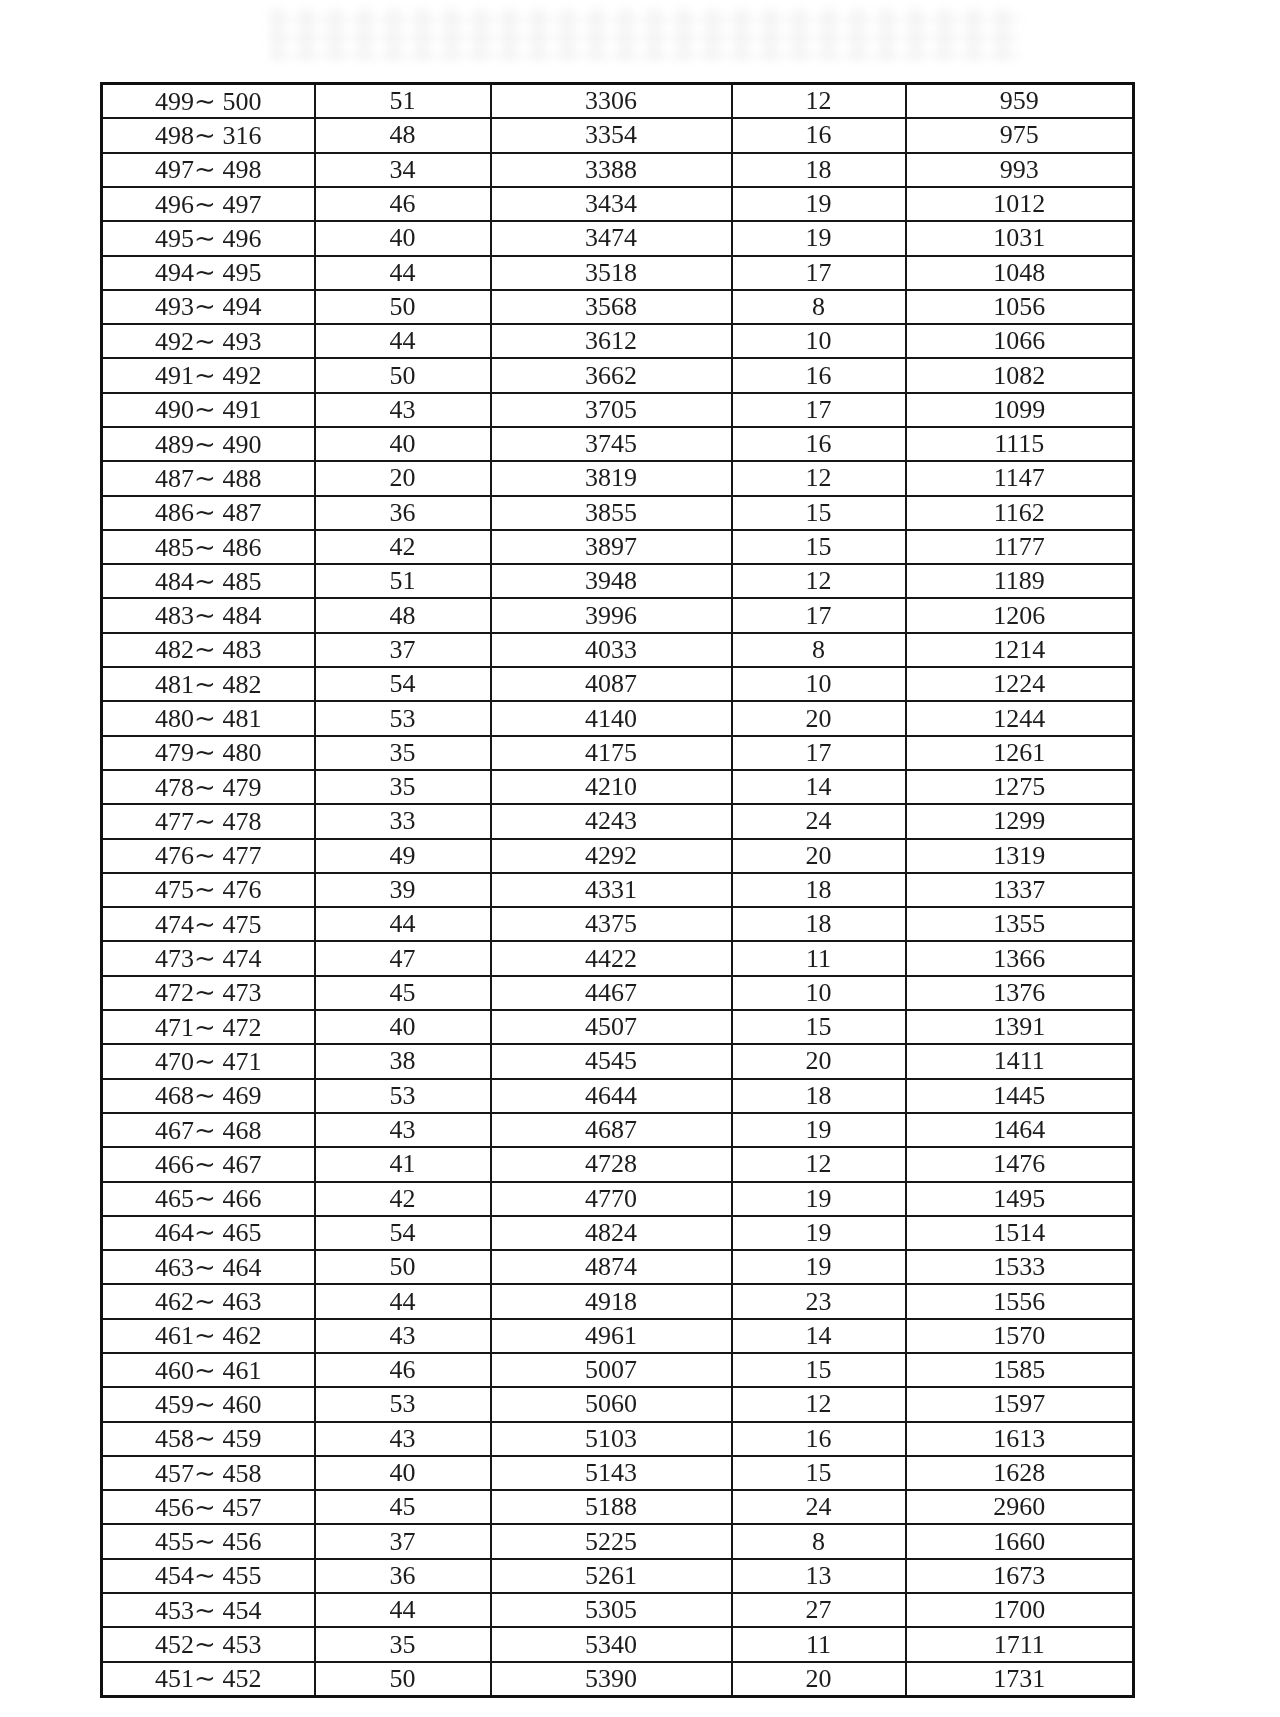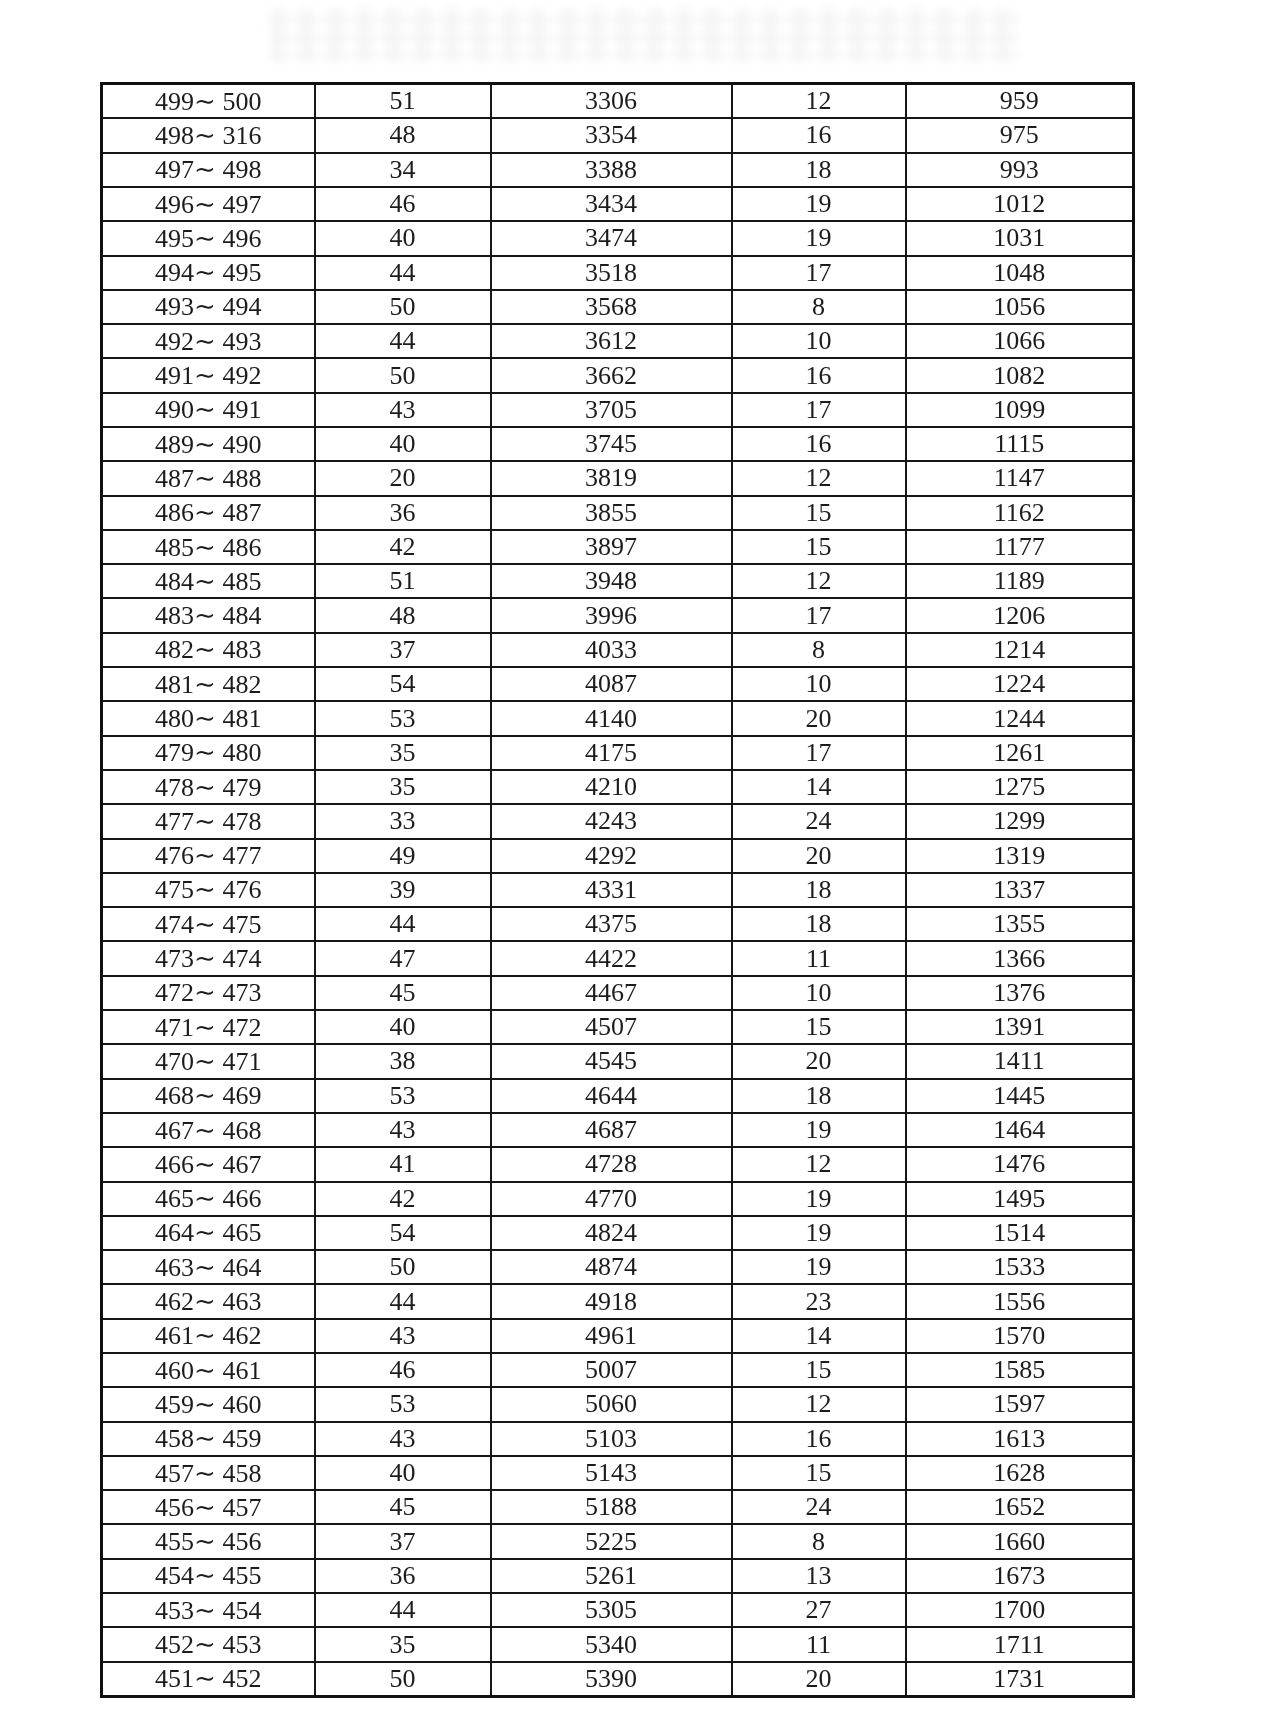--- a/index.html
+++ b/index.html
@@ -347,21 +347,21 @@
     <td>40</td>
     <td>5143</td>
     <td>15</td>
     <td>1628</td>
   </tr>
       <tr>
     <td>456∼ 457</td>
     <td>45</td>
     <td>5188</td>
     <td>24</td>
-    <td>1652</td>
+    <td>2960</td>
   </tr>
       <tr>
     <td>455∼ 456</td>
     <td>37</td>
     <td>5225</td>
     <td>8</td>
     <td>1660</td>
   </tr>
       <tr>
     <td>454∼ 455</td>

